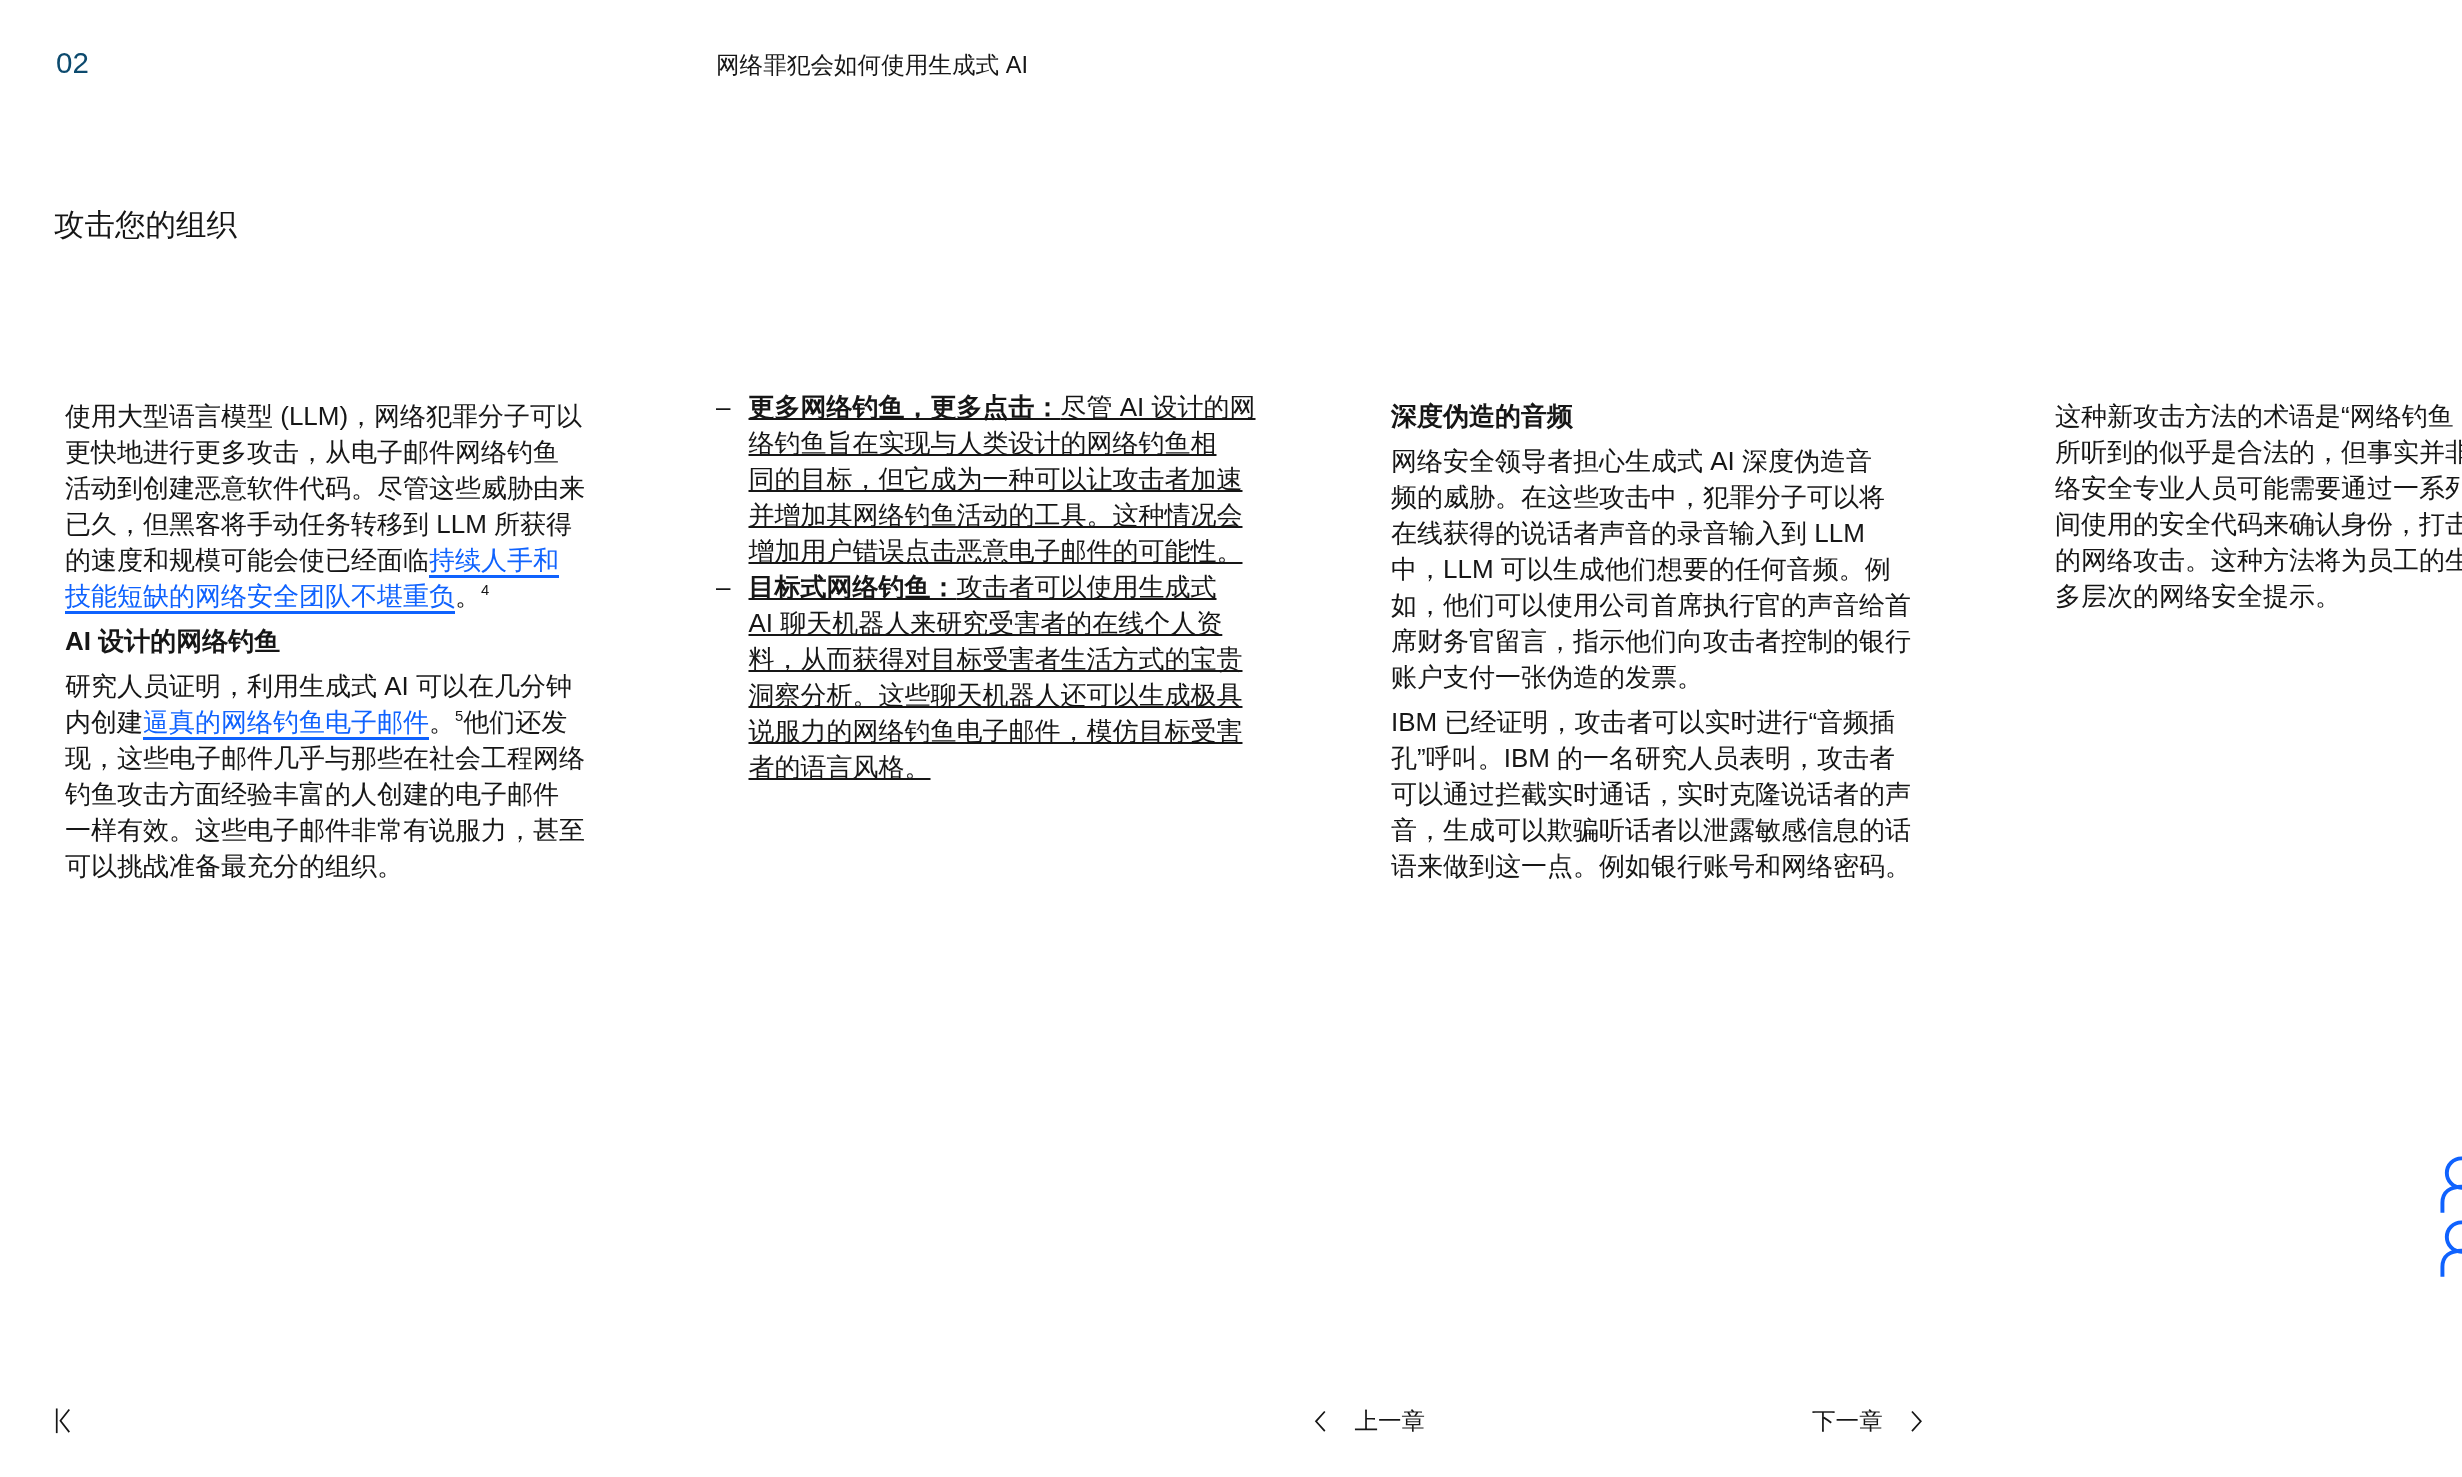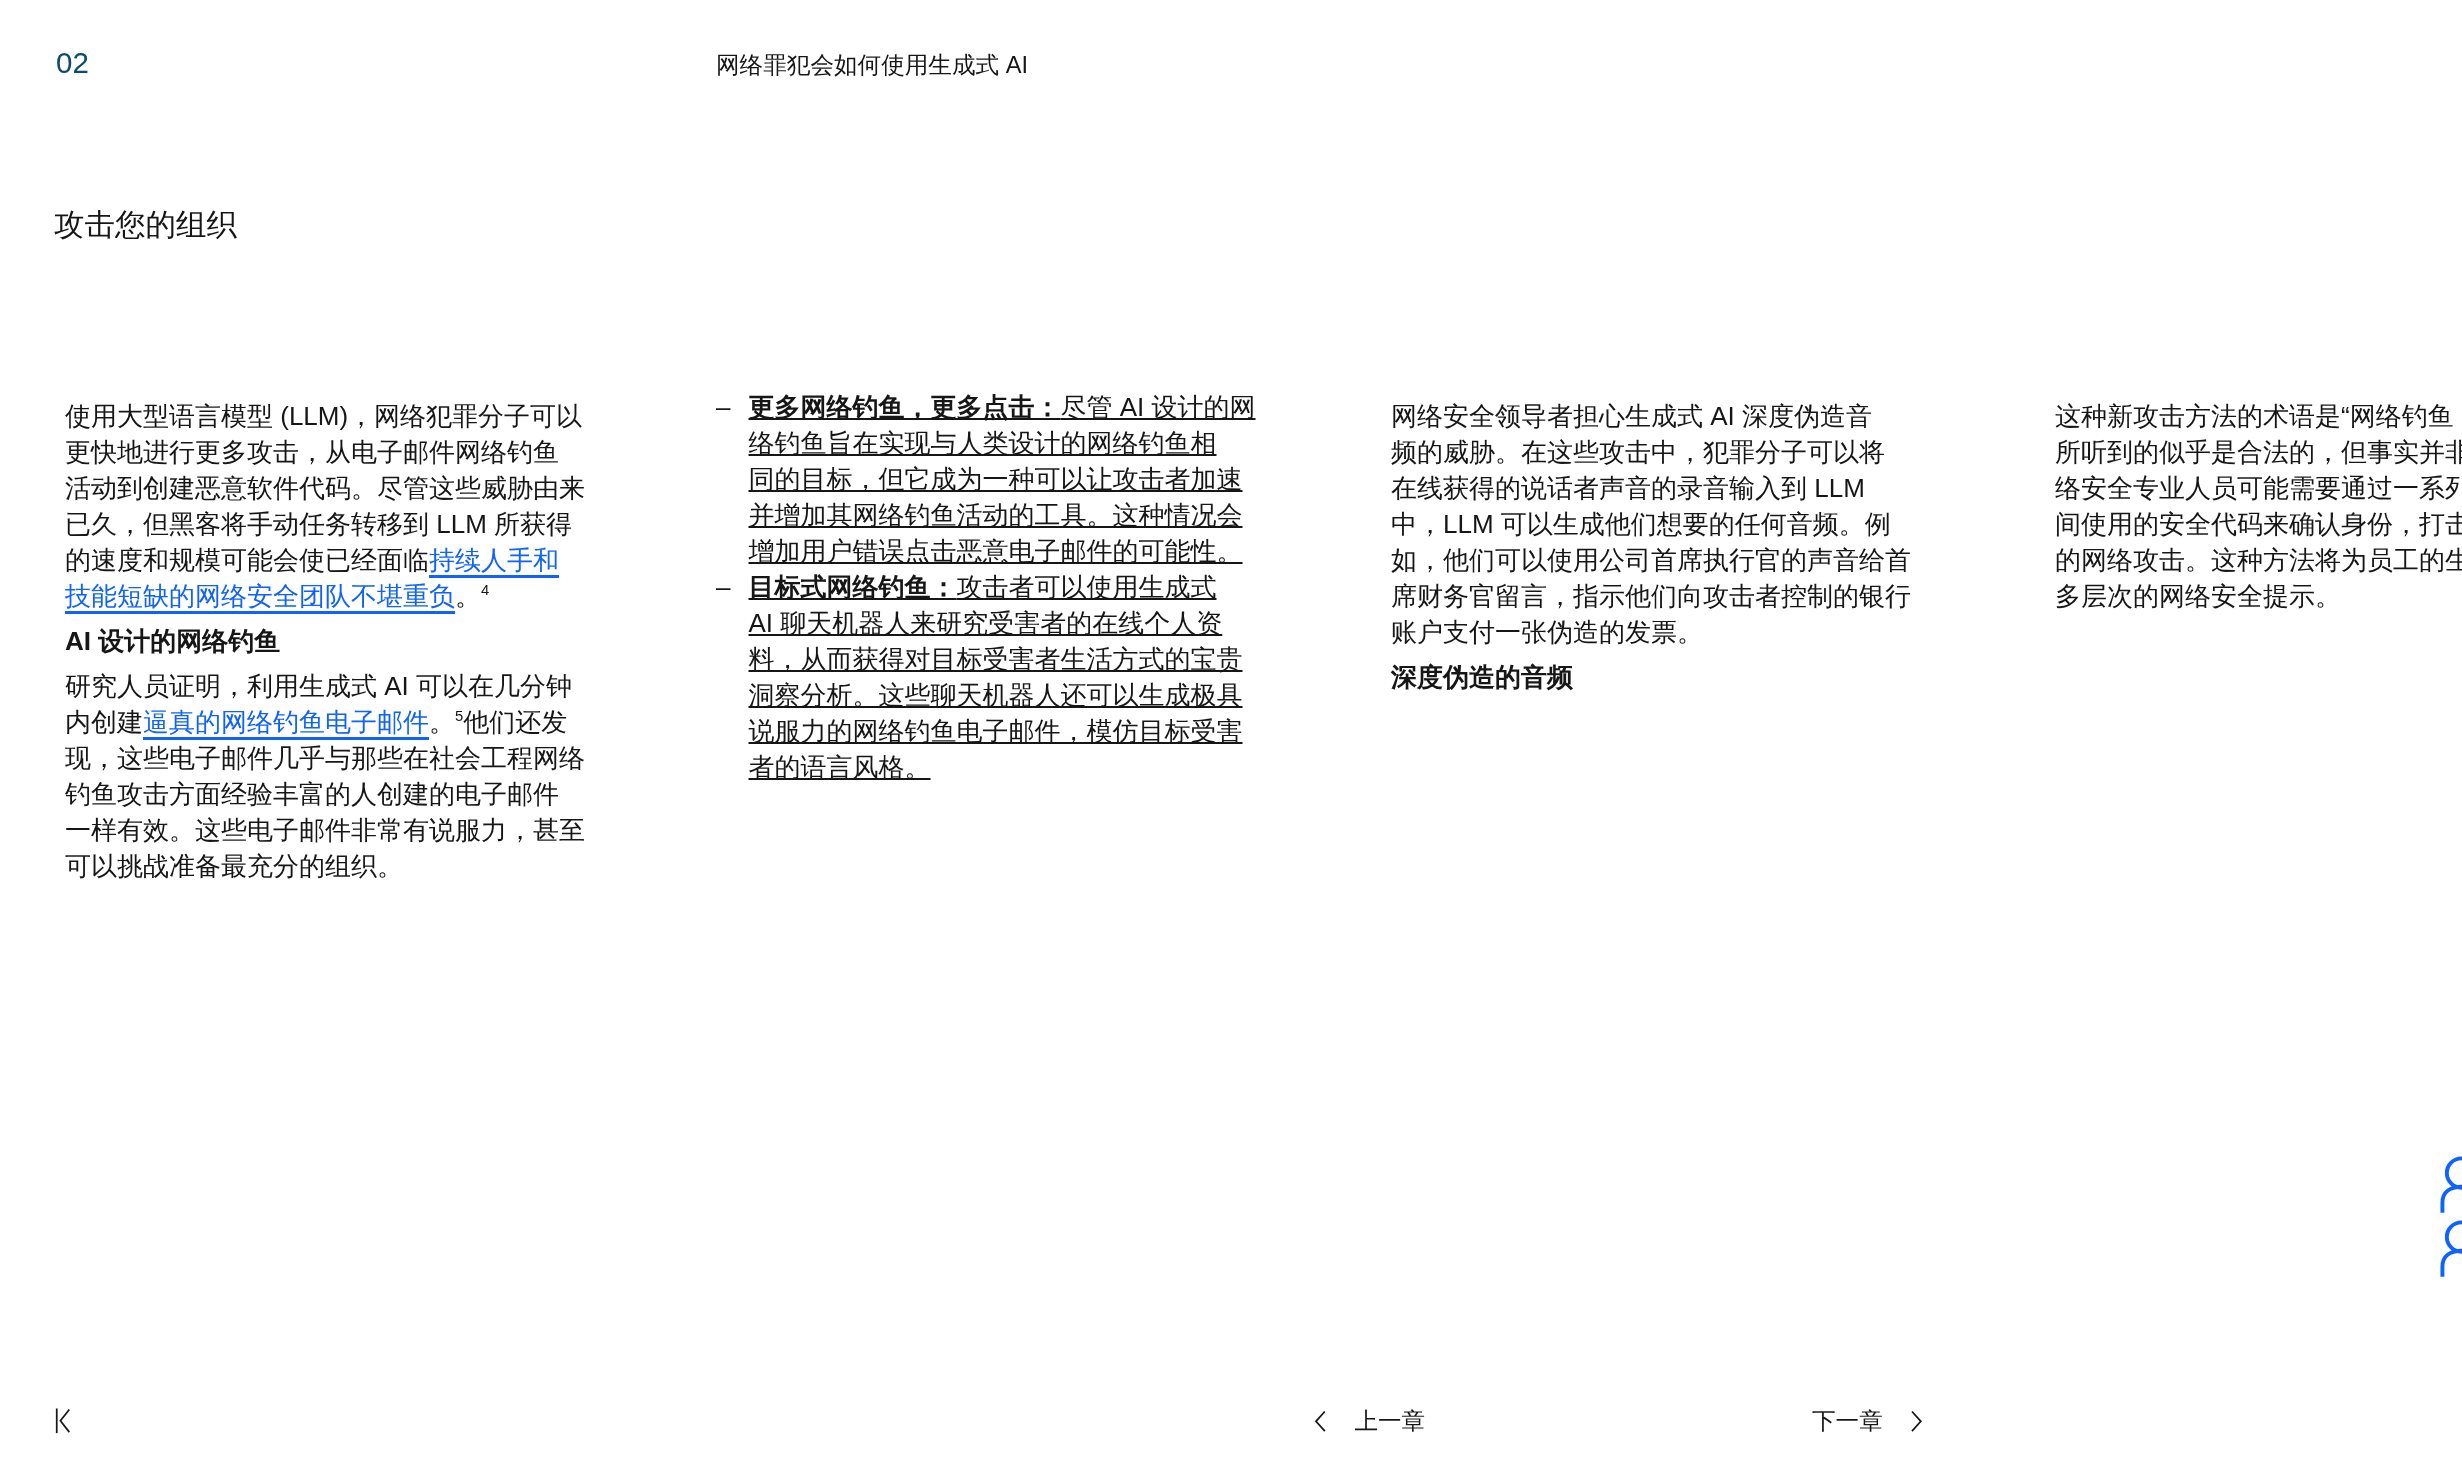--- a/index.html
+++ b/index.html
@@ -68,28 +68,33 @@
     <p class="content"><span class="bold">目标式网络钓鱼：</span><span>攻击者可以使用生成式
 AI 聊天机器人来研究受害者的在线个人资
 料，从而获得对目标受害者生活方式的宝贵
 洞察分析。这些聊天机器人还可以生成极具
 说服力的网络钓鱼电子邮件，模仿目标受害
 者的语言风格。</span></p>
   </div>
 </div>
 
 <div class="col body-text" style="left:1382px;width:566px;">
+  <p class="para bold">深度伪造的音频</p>
   <p class="para gap">网络安全领导者担心生成式 AI 深度伪造音
 频的威胁。在这些攻击中，犯罪分子可以将
 在线获得的说话者声音的录音输入到 LLM
 中，LLM 可以生成他们想要的任何音频。例
 如，他们可以使用公司首席执行官的声音给首
 席财务官留言，指示他们向攻击者控制的银行
 账户支付一张伪造的发票。</p>
-  <p class="para bold">深度伪造的音频</p>
+  <p class="para">IBM 已经证明，攻击者可以实时进行“音频插
+孔”呼叫。IBM 的一名研究人员表明，攻击者
+可以通过拦截实时通话，实时克隆说话者的声
+音，生成可以欺骗听话者以泄露敏感信息的话
+语来做到这一点。例如银行账号和网络密码。</p>
 </div>
 
 <div class="col body-text" style="left:2046px;width:576px;">
   <p class="para">这种新攻击方法的术语是“网络钓鱼 3.0”，您
 所听到的似乎是合法的，但事实并非如此。网
 络安全专业人员可能需要通过一系列个人之
 间使用的安全代码来确认身份，打击这种形式
 的网络攻击。这种方法将为员工的生活增加更
 多层次的网络安全提示。</p>
 </div>

